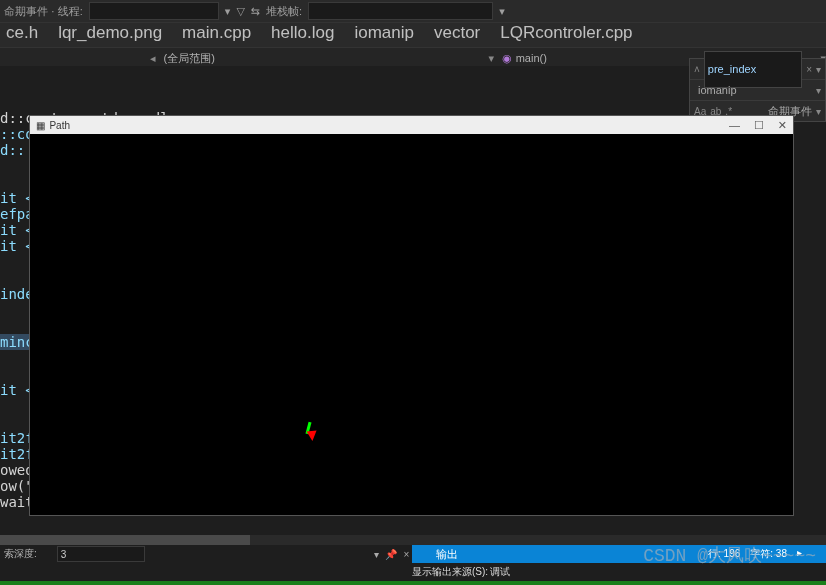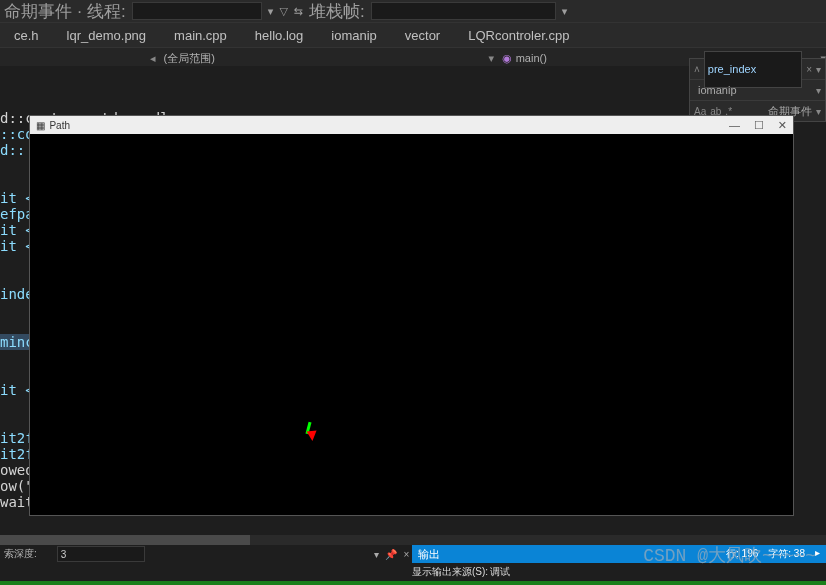--- a/index.html
+++ b/index.html
@@ -1,22 +1,22 @@
 <!DOCTYPE html>
 <html><head>
 <meta charset="utf-8">
 <style>
 html,body{margin:0;padding:0;width:826px;height:585px;background:#1e1e1e;font-family:"Segoe UI",Arial,sans-serif;font-size:11px;color:#b8b8b8;overflow:hidden;position:relative}
 .topbar{height:22px;display:flex;align-items:center;gap:6px;padding:0 4px;background:#2a2a2a;border-bottom:1px solid #333}
-.topbar .lbl{color:#9e9e9e;font-size:17px}
+.topbar .lbl{color:#9e9e9e;font-size:11px}
 .topbar input.thread{background:#1a1a1a;border:1px solid #3a3a3a;height:16px;width:120px;color:#ccc;padding:0 4px}
 .topbar input.stack{background:#1a1a1a;border:1px solid #3a3a3a;height:16px;width:175px;color:#ccc;padding:0 4px}
 .ico{display:inline-block;color:#9e9e9e}
 .tabs{height:24px;display:flex;align-items:flex-end;background:#2a2a2a;padding-left:0}
-.tab{padding:4px 14px 4px 14px;color:#c0c0c0;font-size:13px;cursor:pointer}
+.tab{padding:4px 14px 4px 6px;color:#c0c0c0;font-size:17px;cursor:pointer}
 .breadcrumb{height:20px;display:flex;align-items:center;gap:8px;padding-left:150px;background:#252525;border-top:1px solid #333;border-bottom:1px solid #333;font-size:11px;color:#b0b0b0}
 .arrow{color:#888}
 .bc-item{display:flex;align-items:center;gap:4px}
 .purple-cube{color:#b179d8}
 .search-panel{position:absolute;right:0;top:58px;width:135px;background:#2b2b2b;border:1px solid #444;z-index:5}
 .search-row{display:flex;align-items:center;height:20px;padding:0 4px;gap:4px;border-bottom:1px solid #3a3a3a}
 .search-row:last-child{border-bottom:none}
 .chev{color:#888;font-size:10px}
 .search-input{background:#1a1a1a;border:1px solid #444;height:15px;flex:1;min-width:0;color:#9fd5ff;padding:10px 3px;font-size:11px}
 .search-txt{flex:1;color:#aaa}
@@ -32,21 +32,21 @@
 .pwin-body{width:100%;height:381px;background:#000;position:relative}
 .shape-g{position:absolute;left:277px;top:288px;width:3px;height:12px;background:#0f0;transform:rotate(15deg)}
 .shape-r{position:absolute;left:277px;top:297px;width:0;height:0;border-left:5px solid transparent;border-right:5px solid transparent;border-top:10px solid red;transform:rotate(-5deg)}
 .hscroll{position:absolute;left:0;bottom:40px;width:826px;height:10px;background:#2a2a2a}
 .hscroll .thumb{position:absolute;left:0;top:0;width:250px;height:10px;background:#4a4a4a}
 .bottom-panel{position:absolute;left:0;bottom:0;width:826px;height:40px;background:#1e1e1e}
 .bp-header{height:18px;display:flex;align-items:center;justify-content:space-between;padding:0 4px;font-size:10px}
 .bp-left{display:flex;align-items:center;gap:20px}
 .bp-left input{background:#1a1a1a;border:1px solid #3a3a3a;height:14px;width:80px;color:#ccc;padding:0 3px;font-size:10px}
 .bp-icons{display:flex;gap:6px;color:#aaa}
-.blue-bar{position:absolute;left:412px;right:0;height:18px;background:#0a84d6;display:flex;align-items:center;justify-content:space-between;padding:0 6px}
+.blue-bar{position:absolute;left:412px;right:0;height:18px;background:#0a84d6;display:flex;align-items:center;justify-content:space-between;padding:0 24px}
 .blue-bar .bl{color:#fff;font-size:11px}
 .blue-bar .br{color:#fff;font-size:10px;display:flex;gap:10px}
 .status{height:18px;width:826px;display:flex;align-items:center;font-size:10px}
 .status .out{flex:1;display:flex;align-items:center;padding-left:412px;color:#ddd;gap:2px}
 .green-strip{position:absolute;left:0;bottom:0;width:826px;height:4px;background:#1b7f1b}
 .watermark{position:absolute;right:10px;bottom:18px;color:#8aa8bf;font-size:18px;font-family:Liberation Mono, monospace;z-index:20;opacity:.8}
 </style>
 </head>
 <body>
 

